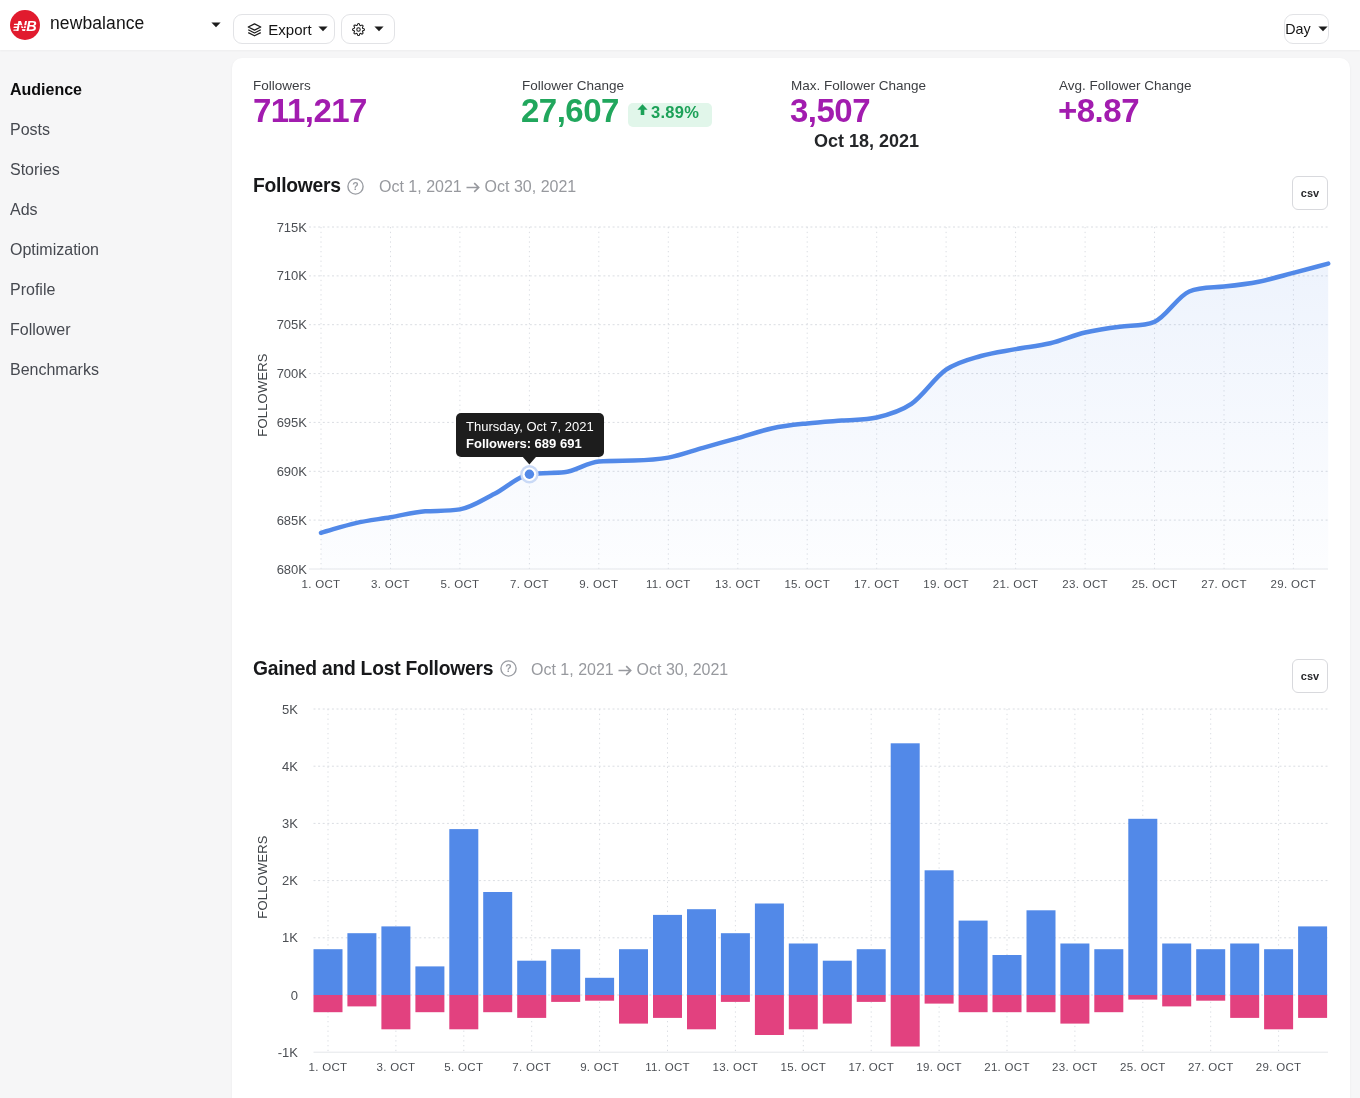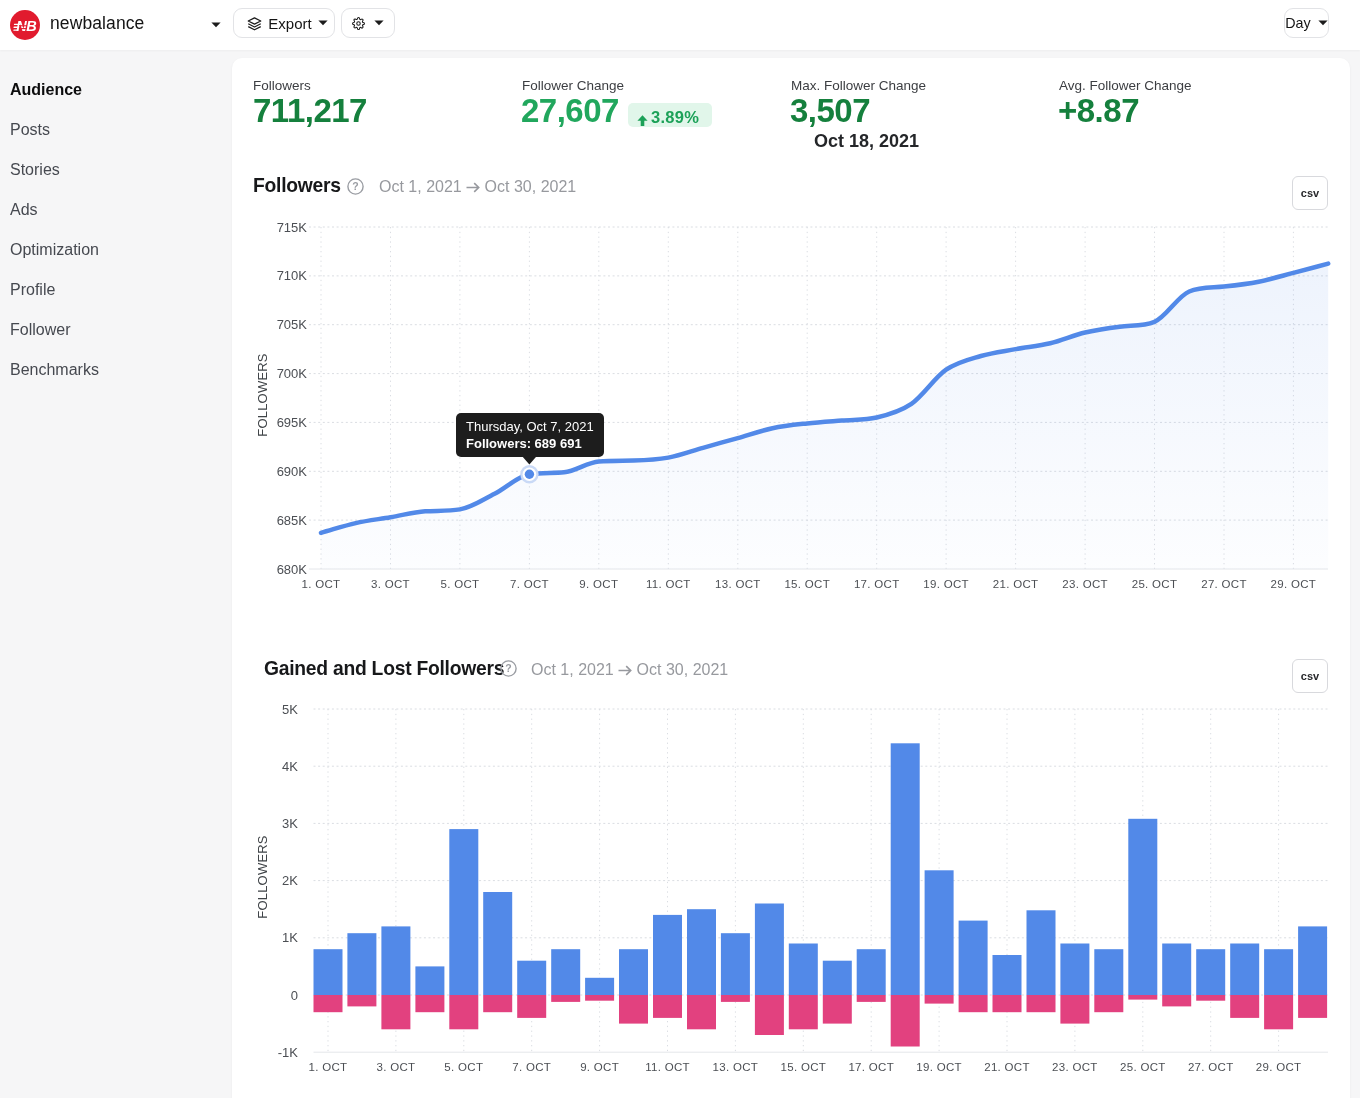--- a/index.html
+++ b/index.html
@@ -1,23 +1,23 @@
 <!DOCTYPE html>
 <html><head><meta charset="utf-8"><style>
 *{margin:0;padding:0;box-sizing:border-box}
 html,body{width:1360px;height:1098px;font-family:"Liberation Sans",sans-serif;background:#f6f6f7;overflow:hidden;position:relative}
 .topbar{position:absolute;left:0;top:0;width:1360px;height:50px;background:#fff;box-shadow:0 1px 2px rgba(0,0,0,0.04)}
 .acct{position:absolute;left:50px;top:13px;font-size:17.5px;font-weight:500;color:#141414;letter-spacing:0.1px}
 .acaret{position:absolute;left:211px;top:22px}.acaret svg{display:block}
-.btn{position:absolute;top:8px;height:30px;background:#fff;border:1px solid #e2e3e6;border-radius:9px;display:flex;align-items:center;justify-content:center;font-size:15px;color:#141414;gap:7px}
+.btn{position:absolute;top:14px;height:30px;background:#fff;border:1px solid #e2e3e6;border-radius:9px;display:flex;align-items:center;justify-content:center;font-size:15px;color:#141414;gap:7px}
 .pane{position:absolute;left:232px;top:58px;width:1118px;height:1040px;background:#fff;border-radius:10px 10px 0 0;box-shadow:0 1px 3px rgba(20,20,30,0.05)}
 .side{position:absolute;left:10px;font-size:16px;color:#464950}
 .side.act{font-weight:bold;color:#0d0d0e}
 .lab{position:absolute;font-size:13.5px;color:#3c3e42}
-.val{position:absolute;font-size:33px;font-weight:bold;color:#15803d;letter-spacing:-0.5px}
+.val{position:absolute;font-size:33px;font-weight:bold;color:#a21caf;letter-spacing:-0.5px}
 .h2{position:absolute;font-size:19.3px;font-weight:bold;color:#17181a;letter-spacing:-0.25px}
 .dater{position:absolute;font-size:16px;color:#97999e}
 .csv{position:absolute;left:1292px;width:36px;height:34px;border:1px solid #d8d9dd;border-radius:6px;background:#fff;font-size:11px;font-weight:bold;color:#27282b;display:flex;align-items:center;justify-content:center}
 .chart{position:absolute}
 </style></head>
 <body>
 <div class="pane"></div>
 <div class="topbar">
 <svg width="30" height="30" viewBox="0 0 30 30" style="position:absolute;left:10px;top:10px">
 <circle cx="15" cy="15" r="15" fill="#e11b2e"></circle>
@@ -68,21 +68,21 @@
 <div class="side" style="top:201px">Ads</div>
 <div class="side" style="top:241px">Optimization</div>
 <div class="side" style="top:281px">Profile</div>
 <div class="side" style="top:321px">Follower</div>
 <div class="side" style="top:361px">Benchmarks</div>
 
 <div class="lab" style="left:253px;top:78px">Followers</div>
 <div class="val" style="left:253px;top:92px">711,217</div>
 <div class="lab" style="left:522px;top:78px">Follower Change</div>
 <div class="val" style="left:521px;top:92px;color:#21a75d">27,607</div>
-<div style="position:absolute;left:628px;top:103px;width:84px;height:24px;background:#e1f6ea;border-radius:5px;display:flex;align-items:flex-end;padding-left:8px">
+<div style="position:absolute;left:628px;top:103px;width:84px;height:24px;background:#e1f6ea;border-radius:5px;display:flex;align-items:flex-start;padding-left:8px">
     <svg width="13" height="13" viewBox="0 0 13 13" style="display:block">
       <path d="M6.5 1.2 L11.6 6.8 L8.3 6.8 L8.3 12 L4.7 12 L4.7 6.8 L1.4 6.8 Z" fill="#1ca158"></path>
     </svg>
     <span style="font-size:16.5px;font-weight:bold;color:#1ca158;letter-spacing:0.3px;margin-left:2px">3.89%</span>
   </div>
 <div class="lab" style="left:791px;top:78px">Max. Follower Change</div>
 <div class="val" style="left:790px;top:92px">3,507</div>
 <div style="position:absolute;left:814px;top:131px;font-size:18px;font-weight:bold;color:#242629">Oct 18, 2021</div>
 <div class="lab" style="left:1059px;top:78px">Avg. Follower Change</div>
 <div class="val" style="left:1058px;top:92px">+8.87</div>
@@ -90,21 +90,21 @@
 <div class="h2" style="left:253px;top:175px">Followers</div>
 <svg width="17" height="17" viewBox="0 0 17 17" style="position:absolute;left:347px;top:178px">
     <circle cx="8.5" cy="8.5" r="7.6" fill="none" stroke="#9a9da3" stroke-width="1.4"></circle>
     <text x="8.5" y="12.2" text-anchor="middle" font-size="10.5" font-weight="bold" fill="#9a9da3" font-family="Liberation Sans,sans-serif">?</text>
   </svg>
 <div class="dater" style="left:379px;top:178px">Oct 1, 2021 <svg width="14" height="11" viewBox="0 0 14 11" style="vertical-align:-1px">
       <path d="M0.5 5.5 H12 M8.2 1.2 L12.7 5.5 L8.2 9.8" stroke="#97999e" stroke-width="1.6" fill="none"></path>
     </svg> Oct 30, 2021</div>
 <div class="csv" style="top:176px">csv</div>
 
-<div class="h2" style="left:264px;top:658px">Gained and Lost Followers</div>
+<div class="h2" style="left:253px;top:658px">Gained and Lost Followers</div>
 <svg width="17" height="17" viewBox="0 0 17 17" style="position:absolute;left:500px;top:660px">
     <circle cx="8.5" cy="8.5" r="7.6" fill="none" stroke="#9a9da3" stroke-width="1.4"></circle>
     <text x="8.5" y="12.2" text-anchor="middle" font-size="10.5" font-weight="bold" fill="#9a9da3" font-family="Liberation Sans,sans-serif">?</text>
   </svg>
 <div class="dater" style="left:531px;top:661px">Oct 1, 2021 <svg width="14" height="11" viewBox="0 0 14 11" style="vertical-align:-1px">
       <path d="M0.5 5.5 H12 M8.2 1.2 L12.7 5.5 L8.2 9.8" stroke="#97999e" stroke-width="1.6" fill="none"></path>
     </svg> Oct 30, 2021</div>
 <div class="csv" style="top:659px">csv</div>
 
 <svg class="chart" style="left:232px;top:210px" width="1118" height="400" viewBox="0 0 1118 400">

